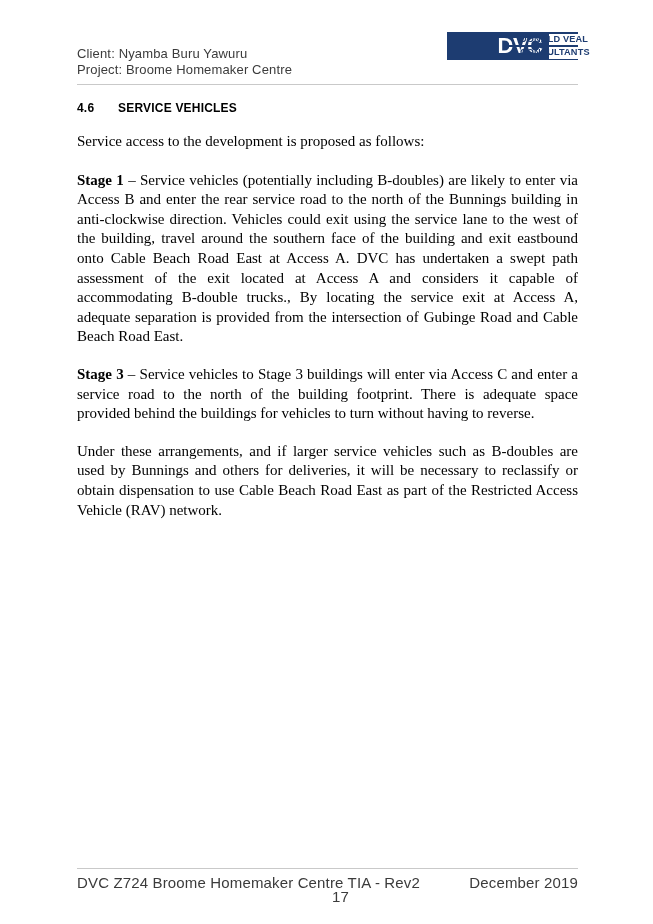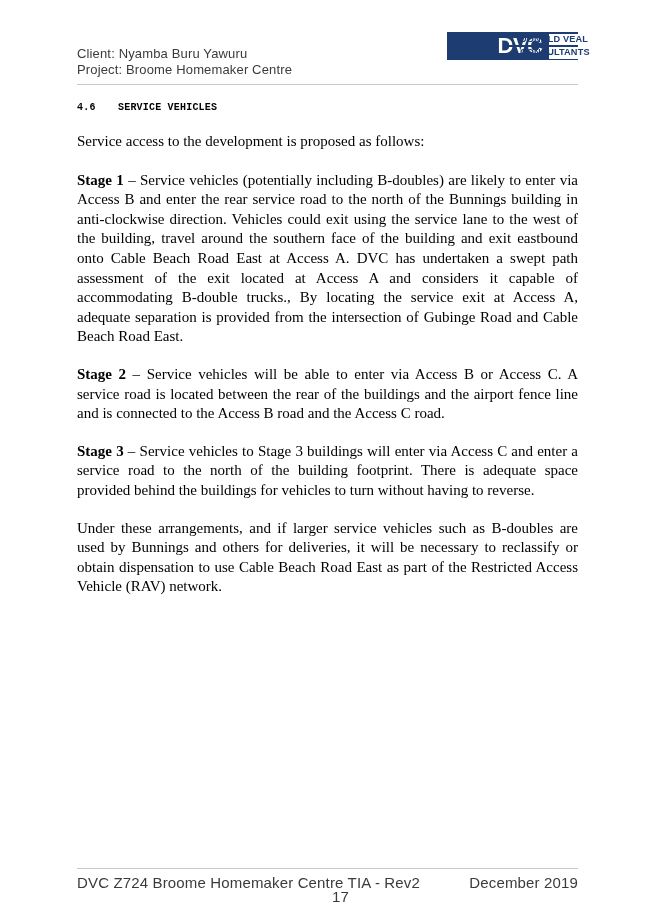--- a/index.html
+++ b/index.html
@@ -116,23 +116,23 @@
 
   
   .content {
     position: absolute;
     left: 77px;
     top: 100px;
     width: 501px;
   }
 
   .section-heading {
-    font-family: Liberation Mono, monospace;
+    font-family: Liberation Sans, sans-serif;
     font-weight: bold;
-    font-size: 10px;
+    font-size: 12px;
     line-height: 16px;
     margin: 0 0 16px 0;
     letter-spacing: 0.2px;
   }
   .section-heading .num {
     display: inline-block;
     width: 41px;
   }
 
   p.body-para {
@@ -224,21 +224,20 @@
   <div class="content">
 
     <h2 class="section-heading">
       <span class="num">4.6</span><span>SERVICE VEHICLES</span>
     </h2>
 
     <p class="body-para lead">Service access to the development is proposed as follows:</p>
 
     <p class="body-para"><span class="stage-label">Stage 1</span><span> – Service vehicles (potentially including B-doubles) are likely to enter via Access B and enter the rear service road to the north of the Bunnings building in anti-clockwise direction. Vehicles could exit using the service lane to the west of the building, travel around the southern face of the building and exit eastbound onto Cable Beach Road East at Access A. DVC has undertaken a swept path assessment of the exit located at Access A and considers it capable of accommodating  B-double trucks., By locating the service exit at Access A, adequate separation is provided from the intersection of Gubinge Road and Cable Beach Road East.</span></p>
 
-    <p class="body-para"><span class="stage-label">Stage 2</span><span> – Service vehicles will be able to enter via Access B or Access C. A service road is located between the rear of the buildings and the airport fence line and is connected to the Access B road and the Access C road.</span></p>
 
     <p class="body-para"><span class="stage-label">Stage 3</span><span> – Service vehicles to Stage 3 buildings will enter via Access C and enter a service road to the north of the building footprint. There is adequate space provided behind the buildings for vehicles to turn without having to reverse.</span></p>
 
     <p class="body-para">Under these arrangements, and if larger service vehicles such as B-doubles are used by Bunnings and others for deliveries, it will be necessary to reclassify or obtain dispensation to use Cable Beach Road East as part of the Restricted Access Vehicle (RAV) network.</p>
 
   </div>
 
   <div class="footer">
     <div class="footer-rule"></div>
     <div class="footer-row">

